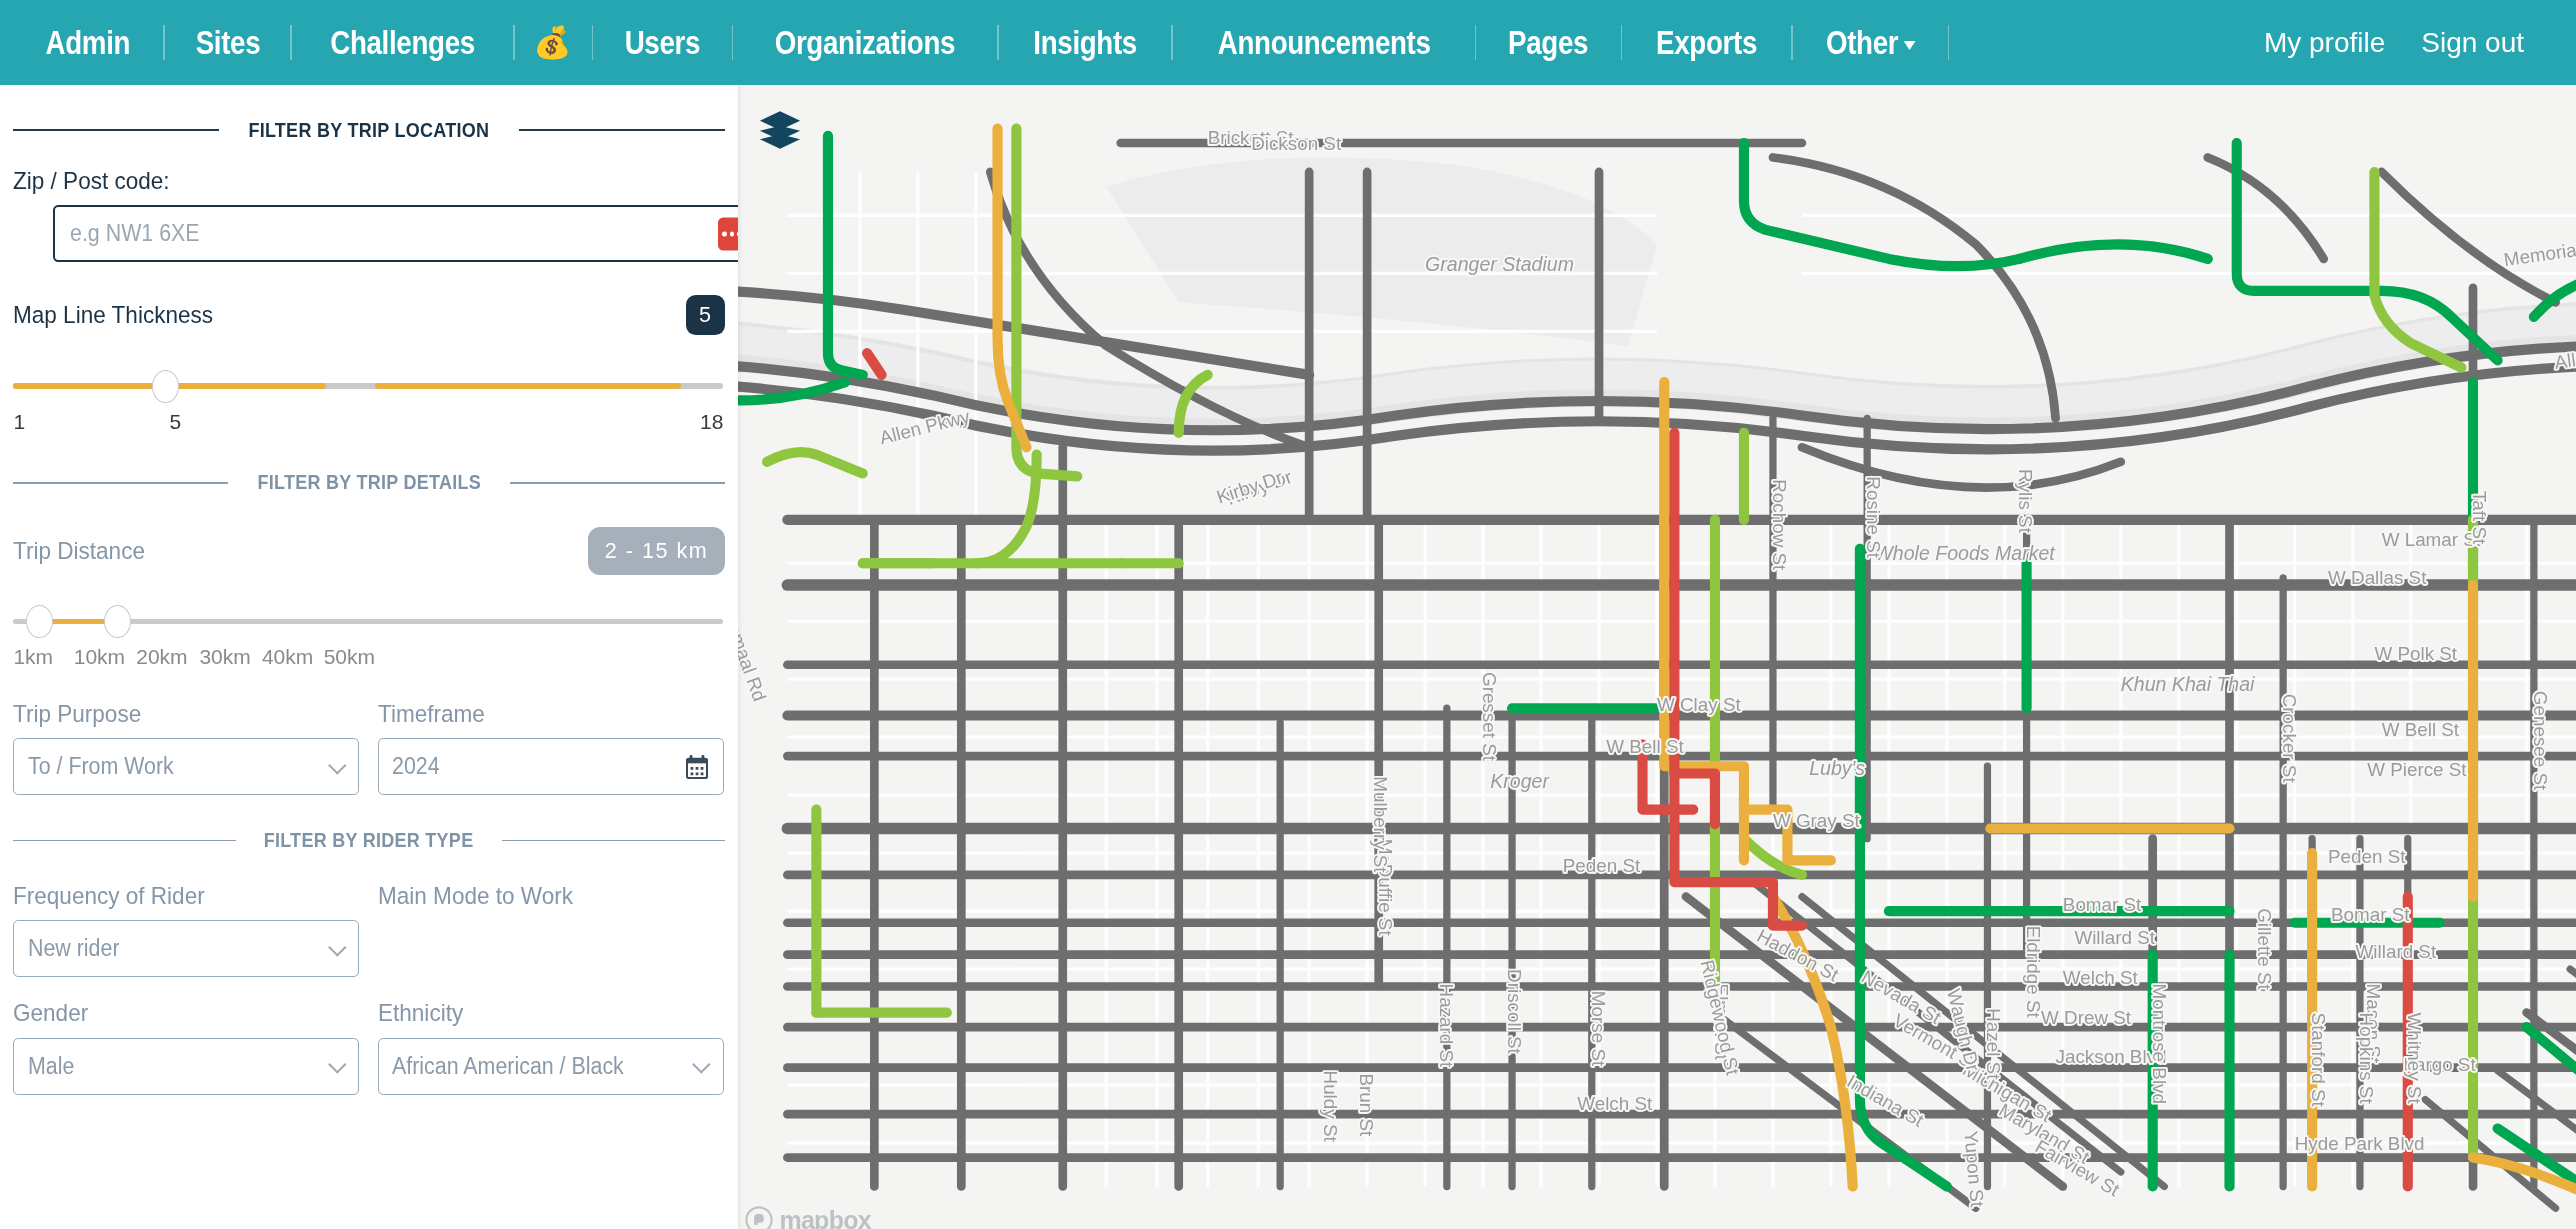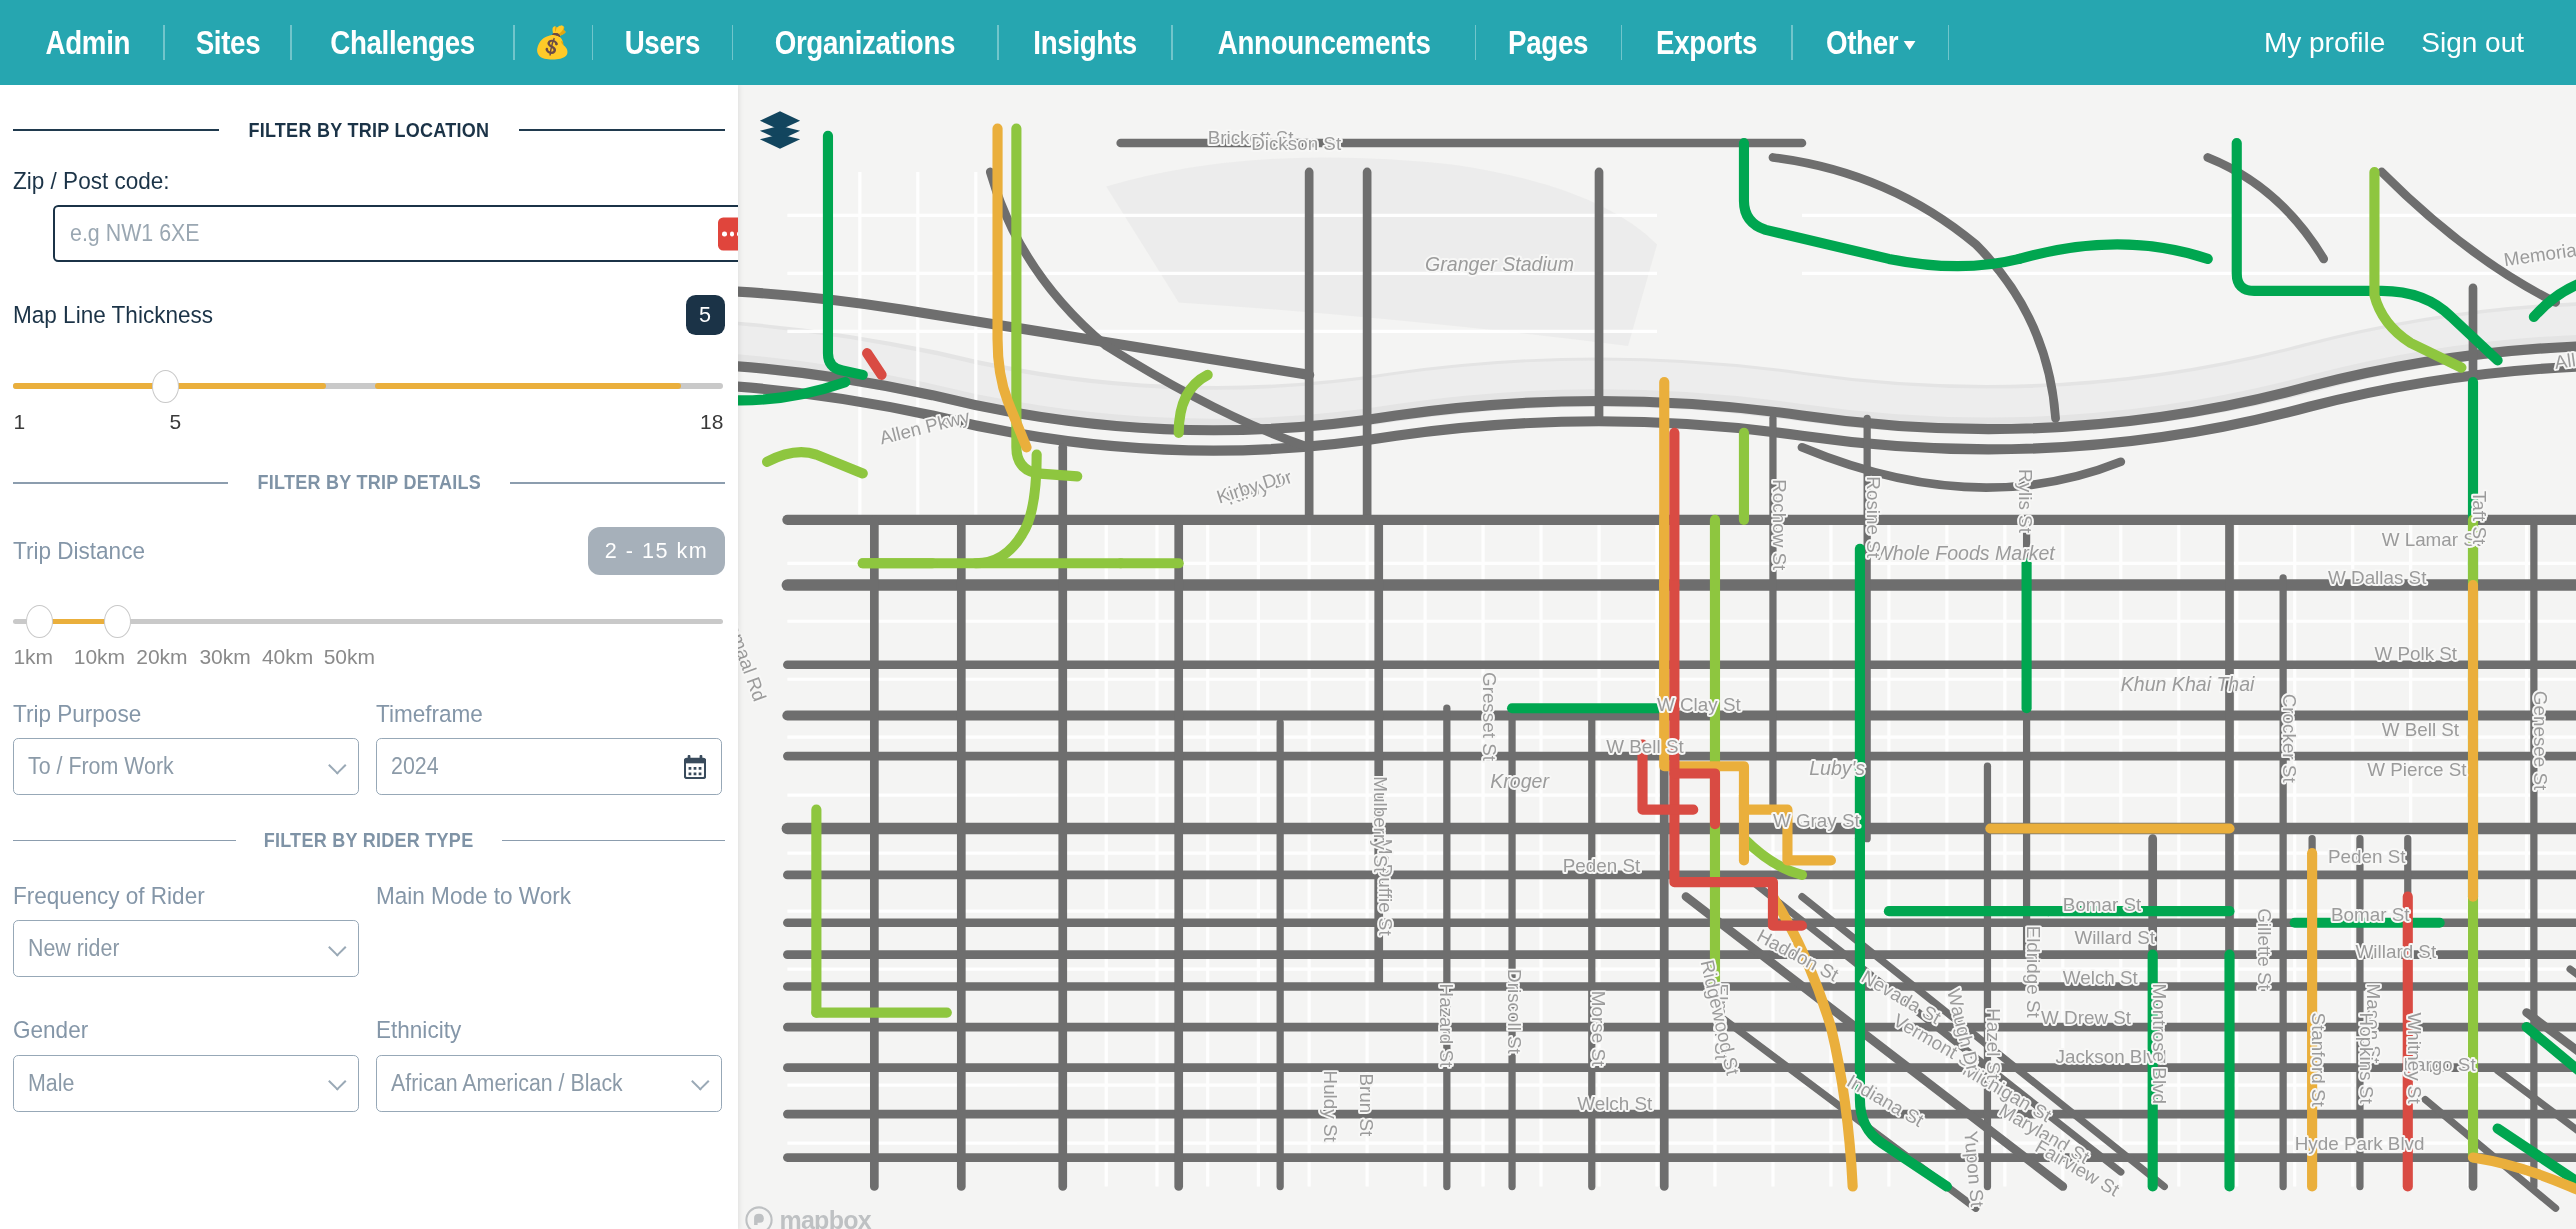--- a/index.html
+++ b/index.html
@@ -201,21 +201,20 @@
   }
   .slider-scale.muted span { color: #8a8a8a; }
 
   
   .form-grid {
     display: grid;
     grid-template-columns: 346px 346px;
     column-gap: 18.6px;
     row-gap: 0;
     margin-top: 4.5px;
-    gap: 17px;
   }
   .select-box {
     position: relative;
     width: 346px; height: 57px;
     border: 1.5px solid #97a8b7;
     border-radius: 5.2px;
     background: #fff;
     display: flex; align-items: center;
     padding: 0 13.4px;
     cursor: pointer;

